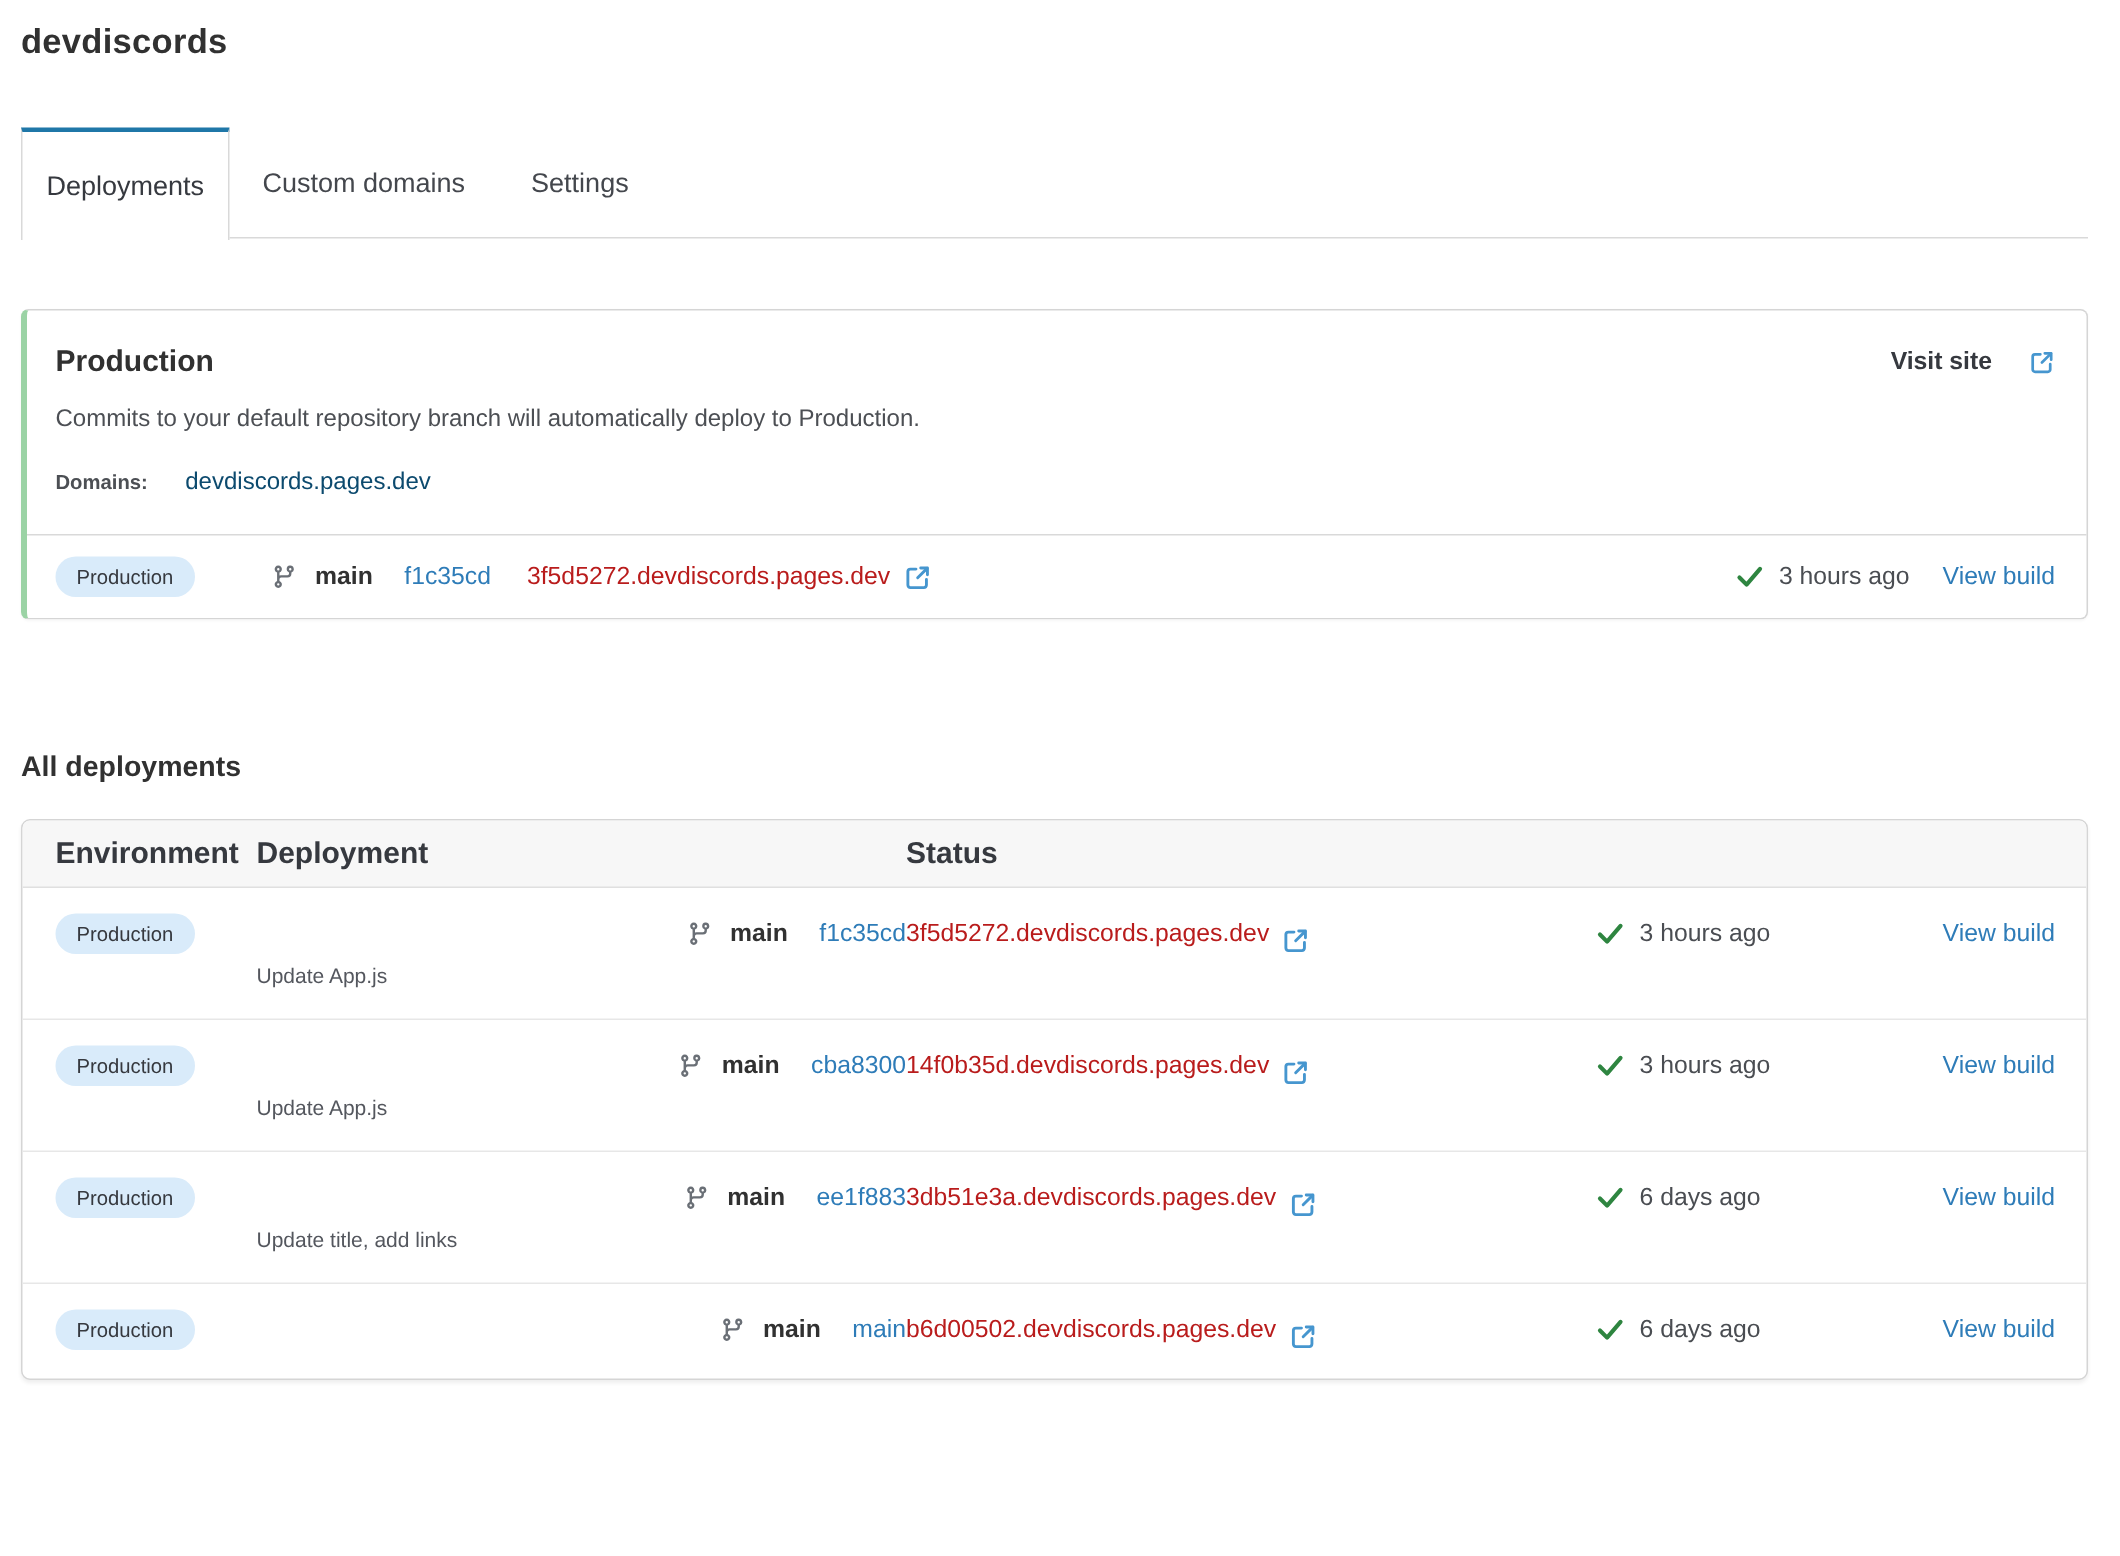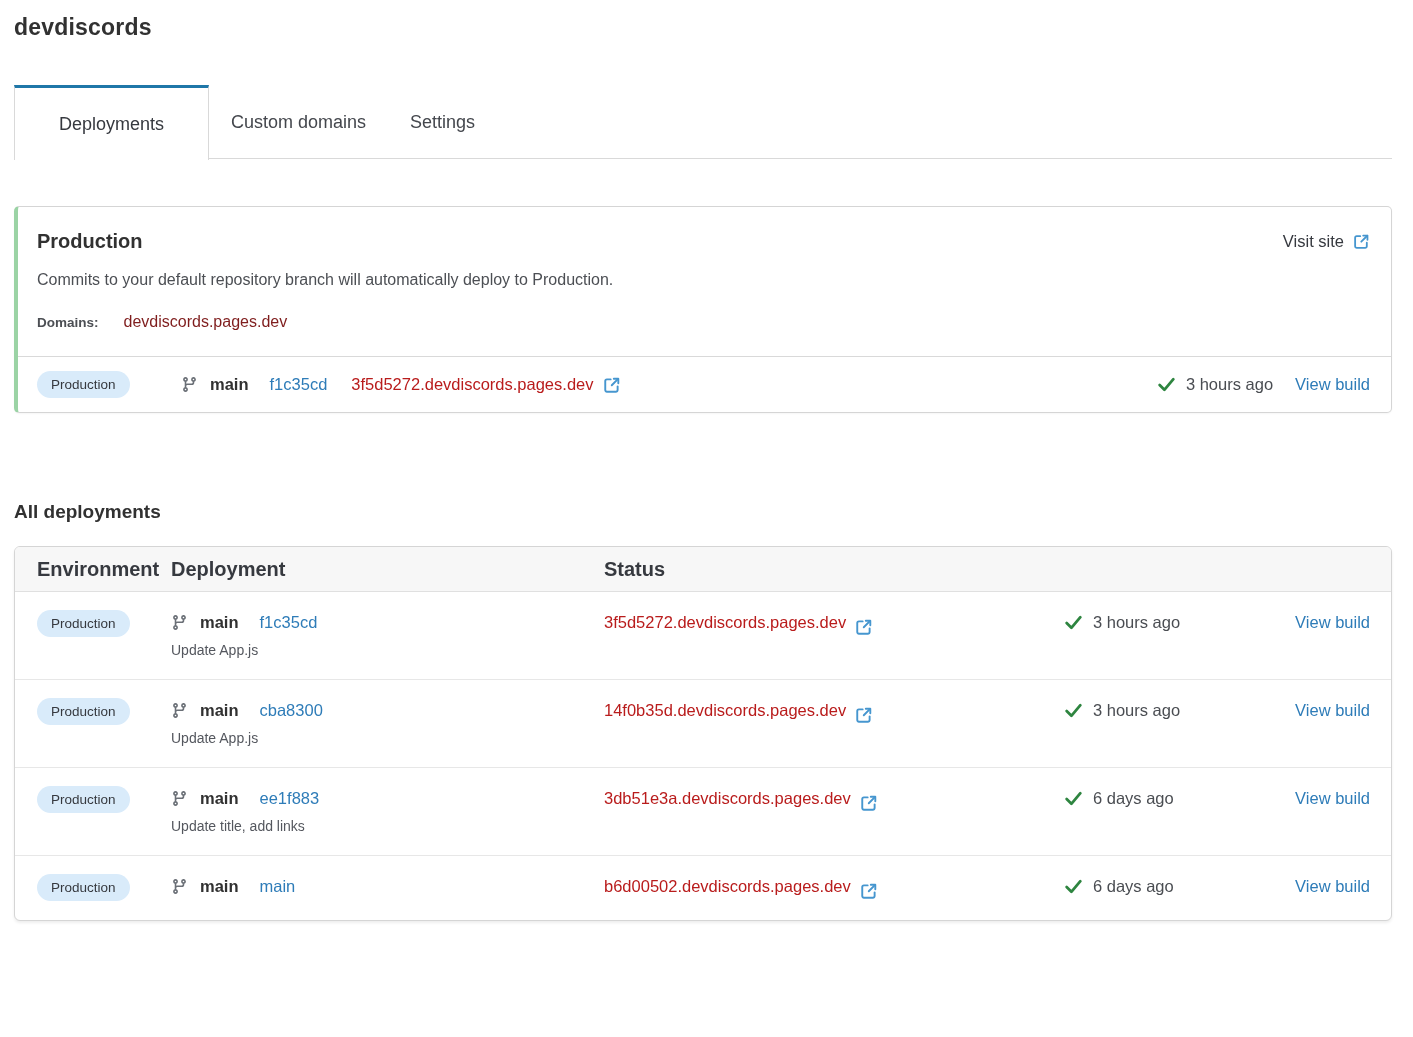--- a/index.html
+++ b/index.html
@@ -14,57 +14,57 @@
   
   .page-title { font-size: 23px; font-weight: 700; color: #313131; letter-spacing: .2px; }
 
   
   .tabs { display: flex; align-items: flex-end; border-bottom: 1px solid #d9d9d9; margin-top: 44px; }
   .tab {
     height: 72px; display: inline-flex; align-items: center; justify-content: center;
     font-size: 18px; color: #44474d; cursor: pointer; padding: 0 22px;
   }
   .tab.active {
-    width: 195px; padding: 0; background: #fff; color: #36393f;
+    width: 139px; padding: 0; background: #fff; color: #36393f;
     border: 1px solid #d9d9d9; border-bottom: none;
     border-top: 3px solid #1f77a8;
     height: 75px; margin-bottom: -2px;
   }
 
   
   .prod-card {
     margin-top: 47px;
     border: 1px solid #d5d5d5; border-left: 4px solid #9bd3a5;
     border-radius: 5px;
     box-shadow: 0 1px 2px rgba(0,0,0,.04);
     background: #fff;
   }
   .prod-body { padding: 23px 21px 25px 19px; }
   .prod-head { display: flex; align-items: center; justify-content: space-between; }
   .prod-title { font-size: 20px; font-weight: 600; color: #313131; }
-  .visit-site { display: inline-flex; align-items: center; gap: 9px; text-decoration: none;
-    font-size: 16.5px; font-weight: 400; color: #36393f; cursor: pointer; }
+  .visit-site { display: inline-flex; align-items: center; gap: 25px; text-decoration: none;
+    font-size: 16.5px; font-weight: 700; color: #36393f; cursor: pointer; }
   .prod-desc { margin-top: 18px; font-size: 16px; color: #4c4f54; }
   .repo-line { margin-top: 25px; display: flex; align-items: center; gap: 9px; }
   .repo-name { font-size: 16.5px; font-weight: 700; color: #313131; }
   .domains-line { margin-top: 24px; display: flex; align-items: baseline; }
   .domains-label { font-size: 13.5px; color: #4c4f54; font-weight: 600; }
-  .domains-value { font-size: 16px; color: #7f1d1d; margin-left: 25px; }
+  .domains-value { font-size: 16px; color: #0c4a6e; margin-left: 25px; }
 
   .prod-row {
     border-top: 1px solid #d9d9d9;
     display: flex; align-items: center;
     padding: 14px 21px 14px 19px; min-height: 55px;
   }
   .env-slot-card { width: 144px; }
   .badge {
     display: inline-block; background: #d9ebfa; color: #36393f;
     font-size: 13.5px; line-height: 27px; padding: 0 14px; border-radius: 14px;
   }
-  .src-inline { display: flex; align-items: center; }
+  .src-inline { display: flex; align-items: center; justify-content: flex-end; }
   .branch-name { font-size: 16.5px; font-weight: 700; color: #313131; margin: 0 0 0 12px; }
   .link { color: #2e7cb8; text-decoration: none; cursor: pointer; font-size: 16.5px; }
   .commit-link { margin-left: 21px; }
   .deploy-link { display: inline-flex; align-items: flex-end; gap: 9px; text-decoration: none;
     color: #b91c1c; font-size: 16.5px; cursor: pointer; margin-left: 24px; }
   .status-group { margin-left: auto; display: flex; align-items: center; }
   .time-text { font-size: 16.5px; color: #4a4d52; margin-left: 10px; }
   .status-group .view-link { margin-left: 22px; }
 
   

